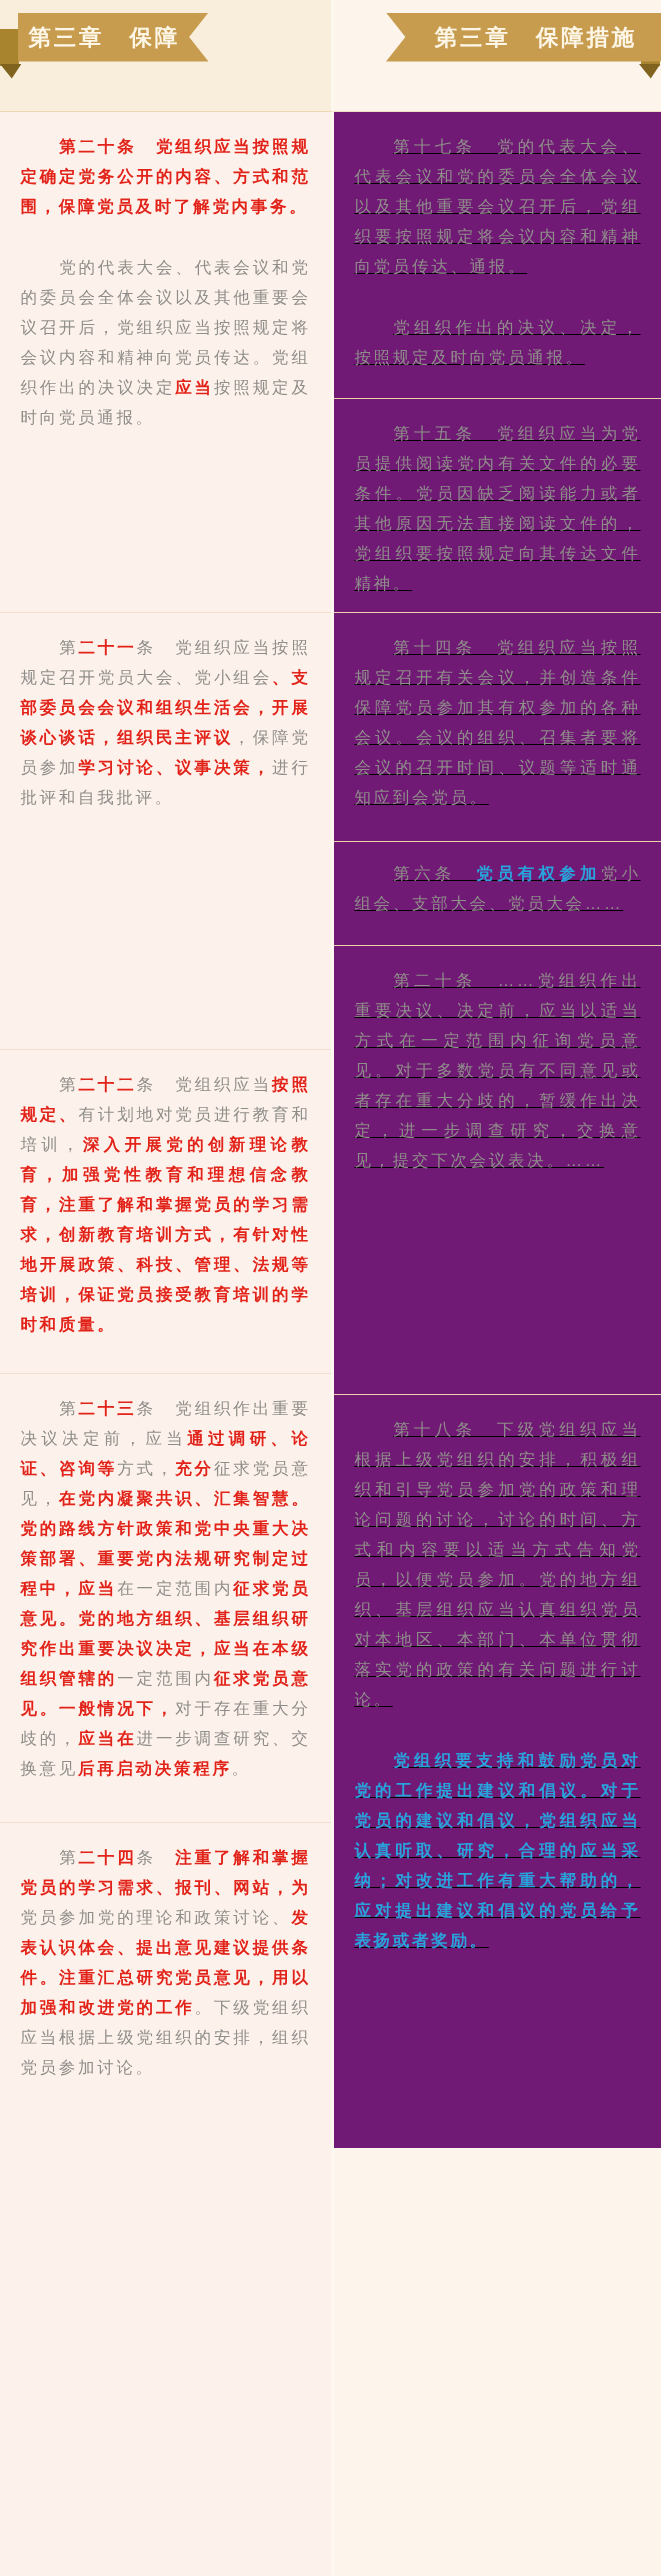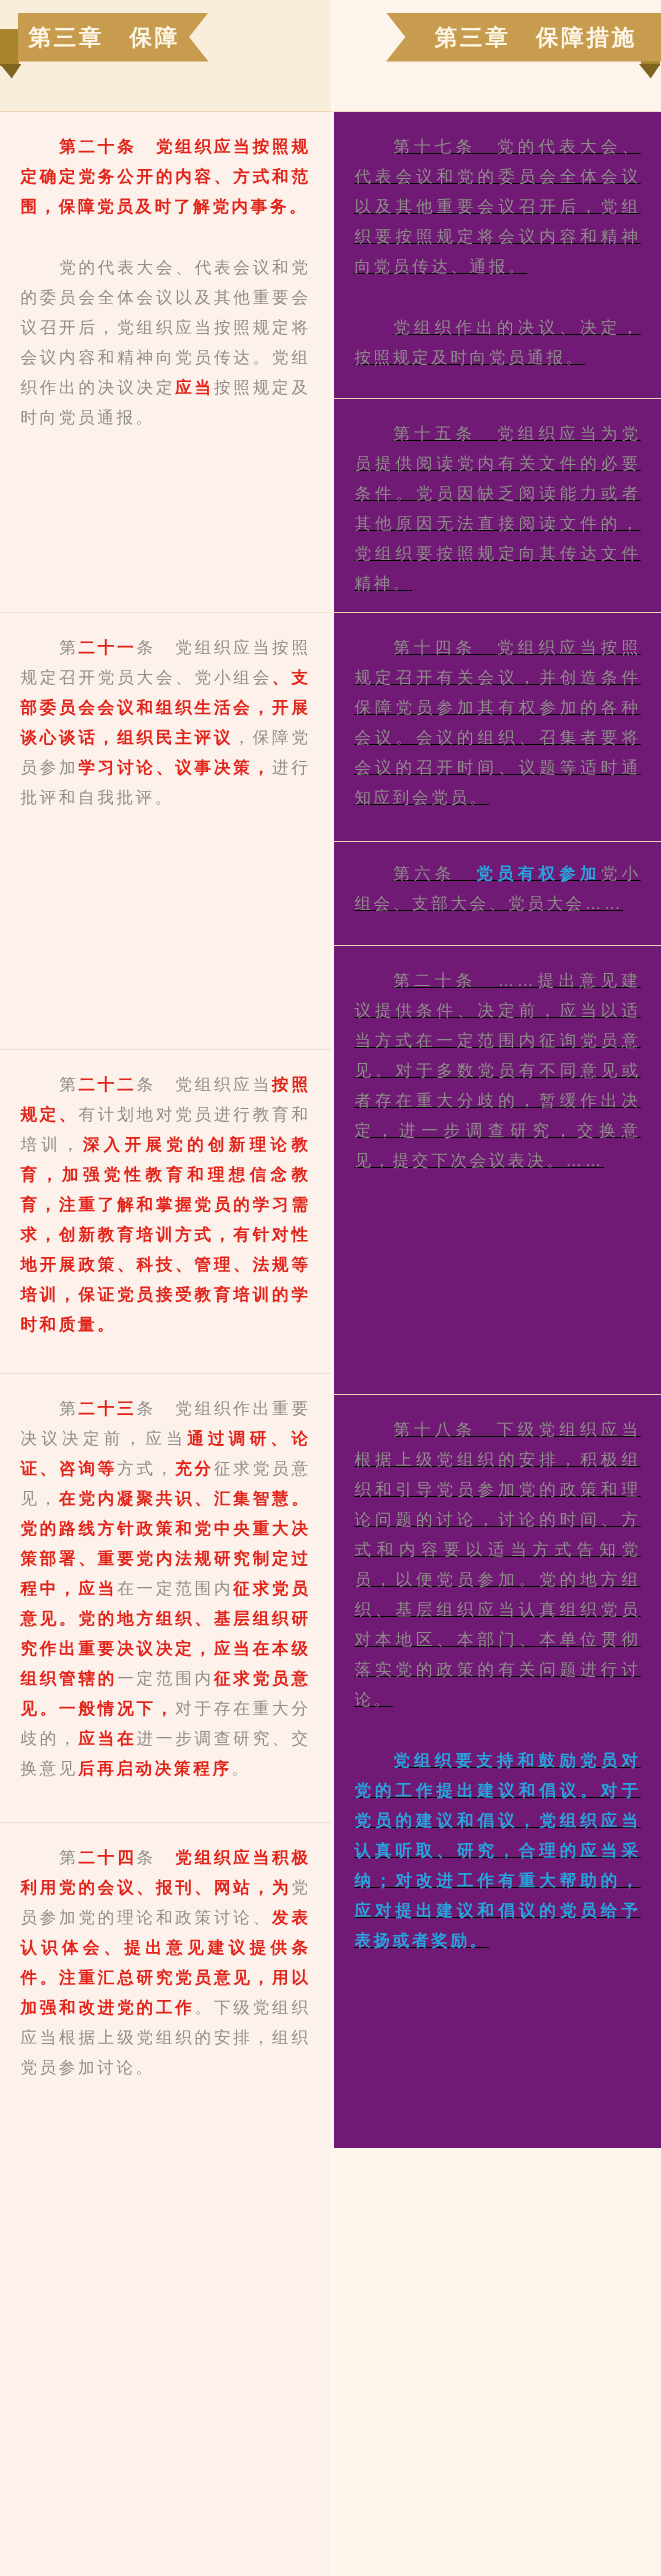--- a/index.html
+++ b/index.html
@@ -88,40 +88,40 @@
       <section class="cell" style="height:437px">
           <p class="para"><span class="seg-gray">第</span><span class="seg-red">二十一</span><span class="seg-gray">条　党组织应当按照规定召开党员大会、党小组会</span><span class="seg-red">、支部委员会会议和组织生活会，开展谈心谈话，组织民主评议</span><span class="seg-gray">，保障党员参加</span><span class="seg-red">学习讨论、议事决策，</span><span class="seg-gray">进行批评和自我批评。</span></p>
         </section>
       <section class="cell" style="height:324px">
           <p class="para"><span class="seg-gray">第</span><span class="seg-red">二十二</span><span class="seg-gray">条　党组织应当</span><span class="seg-red">按照规定、</span><span class="seg-gray">有计划地对党员进行教育和培训，</span><span class="seg-red">深入开展党的创新理论教育，加强党性教育和理想信念教育，注重了解和掌握党员的学习需求，创新教育培训方式，有针对性地开展政策、科技、管理、法规等培训，保证党员接受教育培训的学时和质量。</span></p>
         </section>
       <section class="cell" style="height:449px">
           <p class="para"><span class="seg-gray">第</span><span class="seg-red">二十三</span><span class="seg-gray">条　党组织作出重要决议决定前，应当</span><span class="seg-red">通过调研、论证、咨询等</span><span class="seg-gray">方式，</span><span class="seg-red">充分</span><span class="seg-gray">征求党员意见，</span><span class="seg-red">在党内凝聚共识、汇集智慧。党的路线方针政策和党中央重大决策部署、重要党内法规研究制定过程中，应当</span><span class="seg-gray">在一定范围内</span><span class="seg-red">征求党员意见。党的地方组织、基层组织研究作出重要决议决定，应当在本级组织管辖的</span><span class="seg-gray">一定范围内</span><span class="seg-red">征求党员意见。一般情况下，</span><span class="seg-gray">对于存在重大分歧的，</span><span class="seg-red">应当在</span><span class="seg-gray">进一步调查研究、交换意见</span><span class="seg-red">后再启动决策程序</span><span class="seg-gray">。</span></p>
         </section>
       <section class="cell" style="height:753px">
-          <p class="para"><span class="seg-gray">第</span><span class="seg-red">二十四</span><span class="seg-gray">条　</span><span class="seg-red">党组织应当积极利用党的会议、报刊、网站，为</span><span class="seg-gray">党员参加党的理论和政策讨论、</span><span class="seg-red">发表认识体会、提出意见建议提供条件。注重汇总研究党员意见，用以加强和改进党的工作</span><span class="seg-gray">。下级党组织应当根据上级党组织的安排，组织党员参加讨论。</span></p>
+          <p class="para"><span class="seg-gray">第</span><span class="seg-red">二十四</span><span class="seg-gray">条　</span><span class="seg-red">注重了解和掌握党员的学习需求、报刊、网站，为</span><span class="seg-gray">党员参加党的理论和政策讨论、</span><span class="seg-red">发表认识体会、提出意见建议提供条件。注重汇总研究党员意见，用以加强和改进党的工作</span><span class="seg-gray">。下级党组织应当根据上级党组织的安排，组织党员参加讨论。</span></p>
         </section>
     </div>
 
     <div class="col col-right">
       <section class="cell" style="height:287px">
           <p class="para"><span class="seg-gray">第十七条　党的代表大会、代表会议和党的委员会全体会议以及其他重要会议召开后，党组织要按照规定将会议内容和精神向党员传达、通报。</span></p>
           <p class="para"><span class="seg-gray">党组织作出的决议、决定，按照规定及时向党员通报。</span></p>
         </section>
       <section class="cell" style="height:214px">
           <p class="para"><span class="seg-gray">第十五条　党组织应当为党员提供阅读党内有关文件的必要条件。党员因缺乏阅读能力或者其他原因无法直接阅读文件的，党组织要按照规定向其传达文件精神。</span></p>
         </section>
       <section class="cell" style="height:229px">
           <p class="para"><span class="seg-gray">第十四条　党组织应当按照规定召开有关会议，并创造条件保障党员参加其有权参加的各种会议。会议的组织、召集者要将会议的召开时间、议题等适时通知应到会党员。</span></p>
         </section>
       <section class="cell tight" style="height:104px">
           <p class="para"><span class="seg-gray">第六条　</span><span class="seg-blue">党员有权参加</span><span class="seg-gray">党小组会、支部大会、党员大会……</span></p>
         </section>
       <section class="cell" style="height:449px">
-          <p class="para"><span class="seg-gray">第二十条　……提出意见建议提供条件、决定前，应当以适当方式在一定范围内征询党员意见。对于多数党员有不同意见或者存在重大分歧的，暂缓作出决定，进一步调查研究，交换意见，提交下次会议表决。……</span></p>
+          <p class="para"><span class="seg-gray">第二十条　……党组织作出重要决议、决定前，应当以适当方式在一定范围内征询党员意见。对于多数党员有不同意见或者存在重大分歧的，暂缓作出决定，进一步调查研究，交换意见，提交下次会议表决。……</span></p>
         </section>
       <section class="cell" style="height:753px">
           <p class="para"><span class="seg-gray">第十八条　下级党组织应当根据上级党组织的安排，积极组织和引导党员参加党的政策和理论问题的讨论，讨论的时间、方式和内容要以适当方式告知党员，以便党员参加。党的地方组织、基层组织应当认真组织党员对本地区、本部门、本单位贯彻落实党的政策的有关问题进行讨论。</span></p>
           <p class="para"><span class="seg-blue">党组织要支持和鼓励党员对党的工作提出建议和倡议。对于党员的建议和倡议，党组织应当认真听取、研究，合理的应当采纳；对改进工作有重大帮助的，应对提出建议和倡议的党员给予表扬或者奖励。</span></p>
         </section>
     </div>
 
   </div>
 </div>
 

